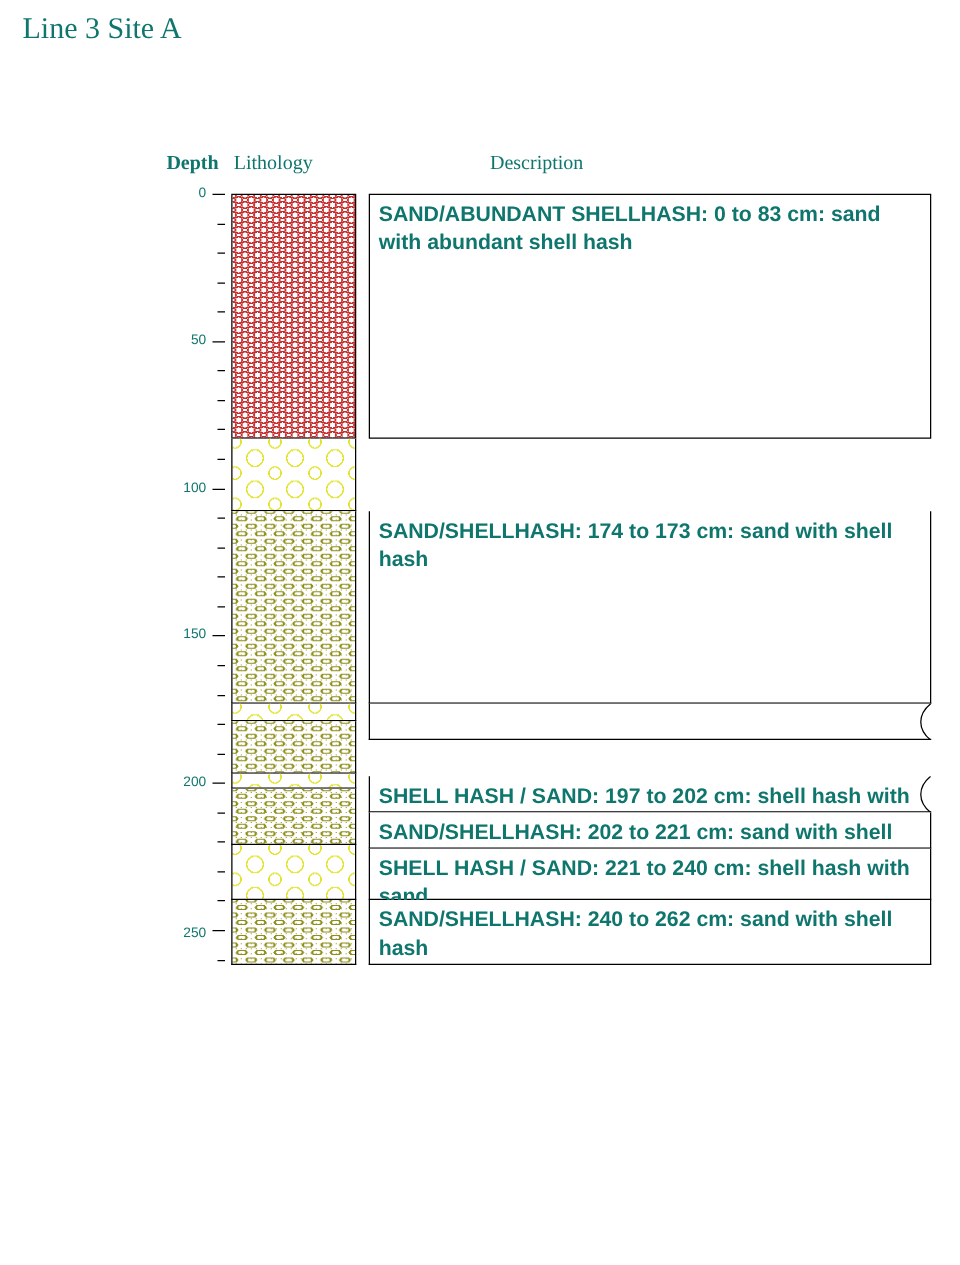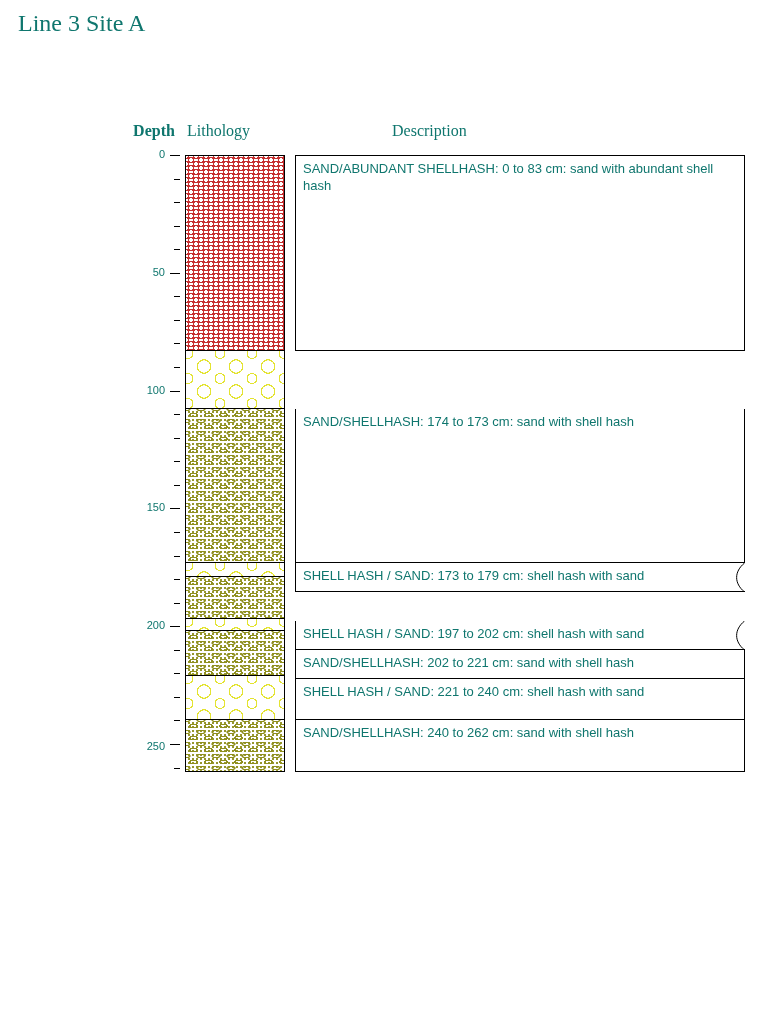--- a/index.html
+++ b/index.html
@@ -20,21 +20,21 @@
   #lith-col{position:absolute;left:185px;top:155px;width:100px;}
   .layer{position:absolute;left:0;width:100px;box-sizing:border-box;
          border:1px solid #000;border-top:none;background:#fff;}
   .layer.first{border-top:1px solid #000;}
 
   #desc-col{position:absolute;left:295px;top:155px;width:450px;}
   .desc-box{position:absolute;left:0;width:450px;box-sizing:border-box;
             border:1px solid #000;border-top:none;background:#fff;}
   .desc-box.first{border-top:1px solid #000;}
   .desc-box.callout{border-right:none;}
-  .desc-text{padding:5px 7px 0 7px;font-size:13px;line-height:1.3;}
+  .desc-text{padding:5px 7px 0 7px;font-size:17px;line-height:1.3;font-weight:bold;}
   .callout-edge{position:absolute;top:0;right:0;}
 
   
   .pat-sand_abundant_shellhash{
     background-image:
       radial-gradient(circle at 50% 50%, rgba(0,0,0,0) 2px, var(--c-sand_abundant_shellhash) 2.1px, var(--c-sand_abundant_shellhash) 3.2px, rgba(0,0,0,0) 3.3px),
       radial-gradient(circle at 50% 50%, rgba(0,0,0,0) 2px, var(--c-sand_abundant_shellhash) 2.1px, var(--c-sand_abundant_shellhash) 3.2px, rgba(0,0,0,0) 3.3px),
       radial-gradient(circle at 50% 50%, var(--c-sand_abundant_shellhash) 0.8px, rgba(0,0,0,0) 0.9px);
     background-size:10px 8px,10px 8px,10px 8px;
     background-position:0 0,5px 4px,2.5px 2px;
@@ -110,21 +110,20 @@
       <div class="layer pat-sand_shellhash" style="top: 565.44px; height: 51.832px;"></div>
     </div>
   <div id="desc-col" style="height: 617.272px;">
       <div class="desc-box first" style="top: 0px; height: 195.548px;">
         <div class="desc-text">SAND/ABUNDANT SHELLHASH: 0 to 83 cm: sand with abundant shell hash</div>
       </div>
       <div class="desc-box" style="top: 254.448px; height: 153.14px;">
         <div class="desc-text">SAND/SHELLHASH: 174 to 173 cm: sand with shell hash</div>
       </div>
       <div class="desc-box callout" style="top: 407.588px; height: 29px;">
-        <div class="desc-text">SHELL HASH / SAND: 173 to 179 cm: shell hash with sand</div>
         <svg width="14" height="29" class="callout-edge">
           <path d="M13.5,0 C3,8.7 3,20.299999999999997 13.5,29" fill="none" stroke="#000" stroke-width="1"></path>
         </svg>
       </div>
       <div class="desc-box callout" style="top: 465.588px; height: 29px;">
         <div class="desc-text">SHELL HASH / SAND: 197 to 202 cm: shell hash with sand</div>
         <svg width="14" height="29" class="callout-edge">
           <path d="M13.5,0 C3,8.7 3,20.299999999999997 13.5,29" fill="none" stroke="#000" stroke-width="1"></path>
         </svg>
       </div>

